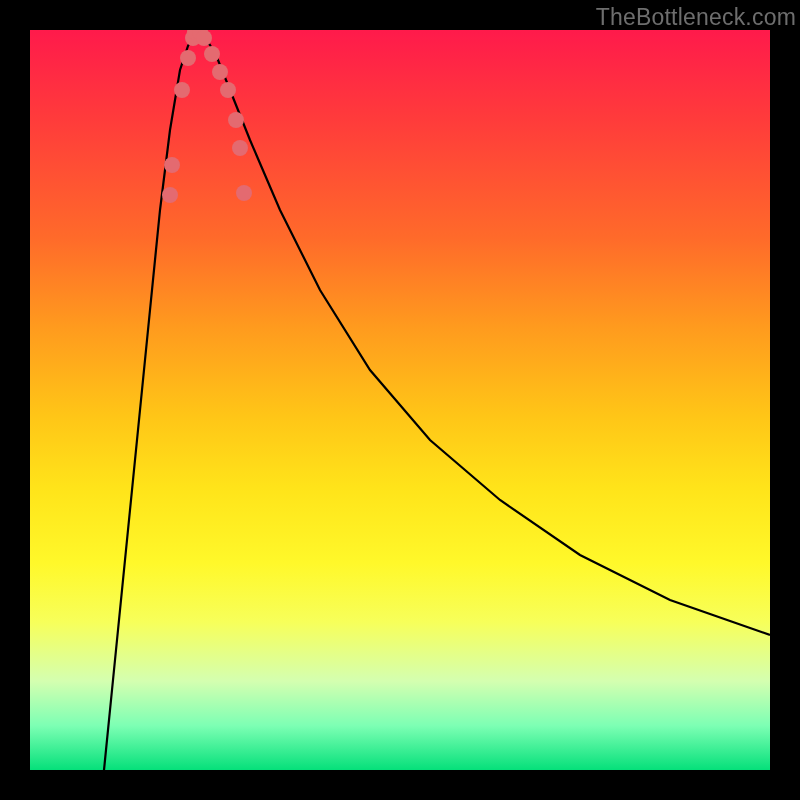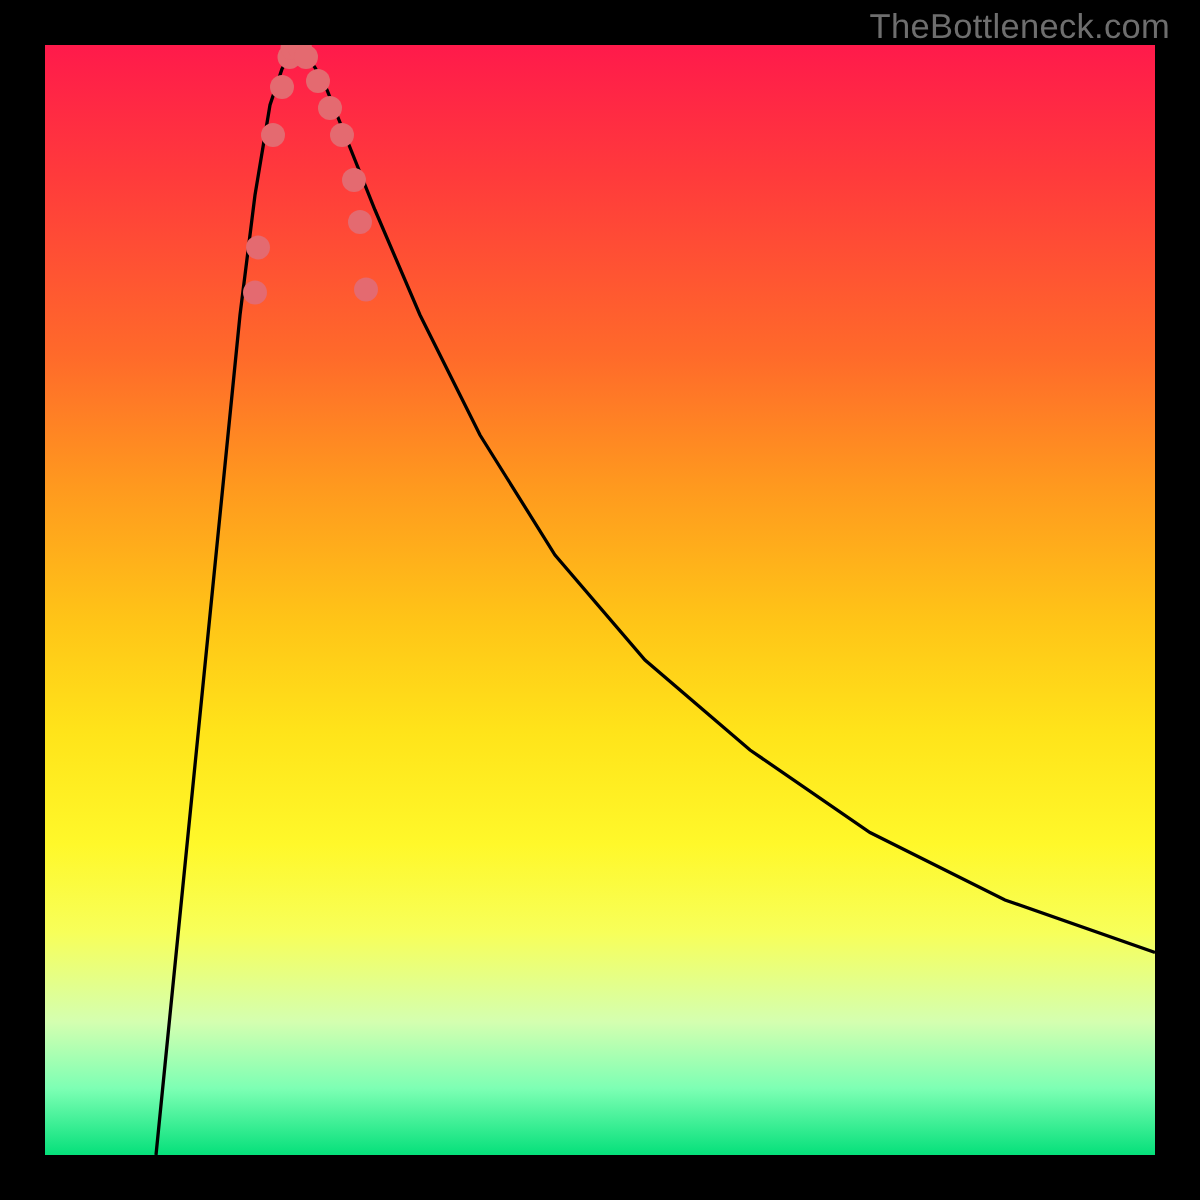--- a/index.html
+++ b/index.html
@@ -41,21 +41,21 @@
   .curve-svg {
     position: absolute;
     left: 0;
     top: 0;
     width: 740px;
     height: 740px;
   }
   .watermark {
     position: absolute;
     top: 4px;
-    right: 20px;
+    right: 4px;
     color: #6e6e6e;
     font-size: 23px;
     font-weight: 500;
     letter-spacing: 0.2px;
     user-select: none;
     margin-left: 36px;
   }
 </style>
 </head>
 <body>

